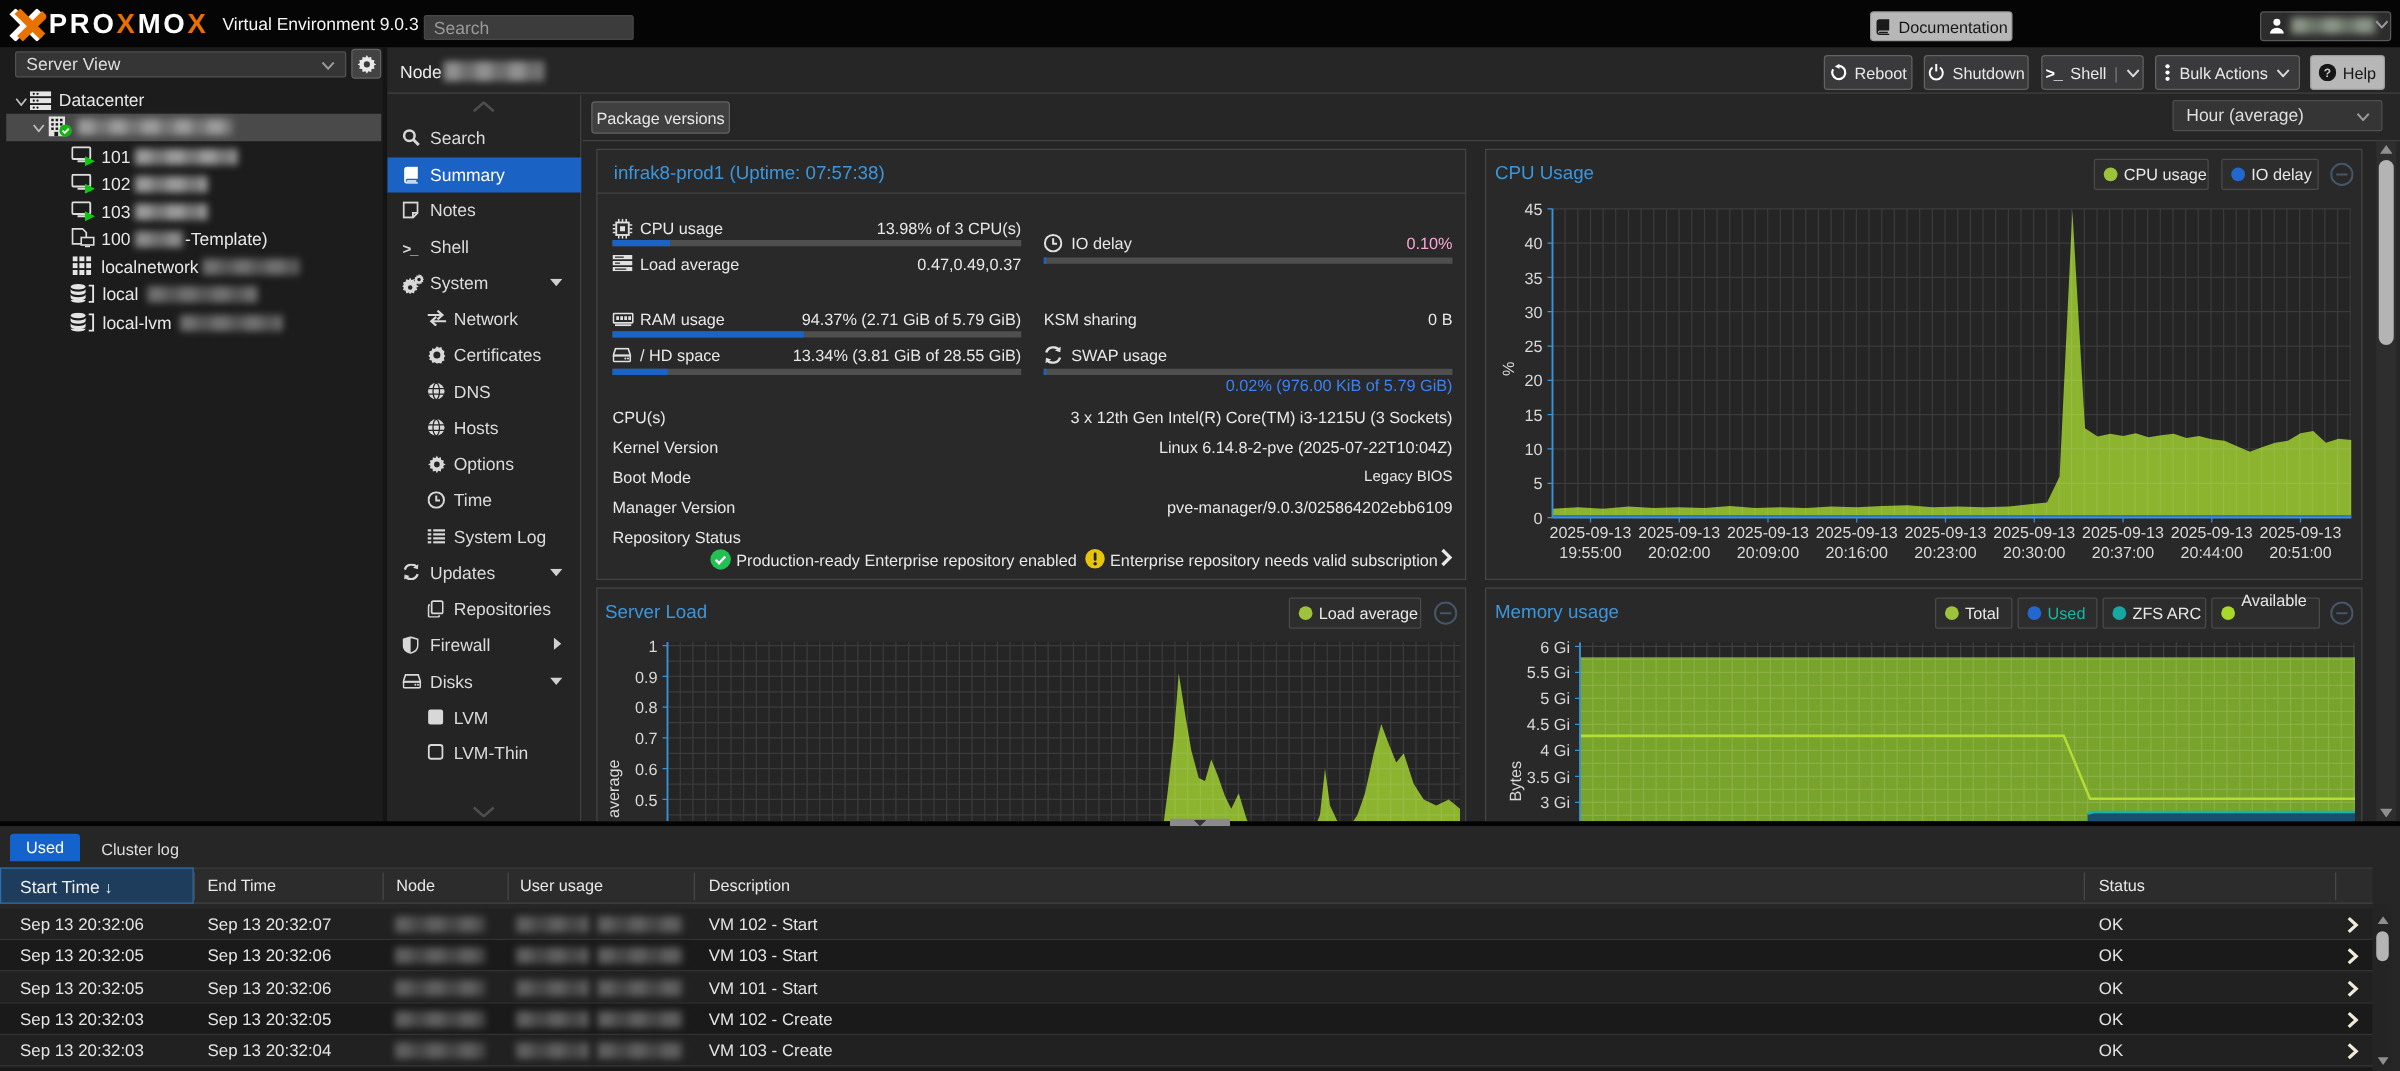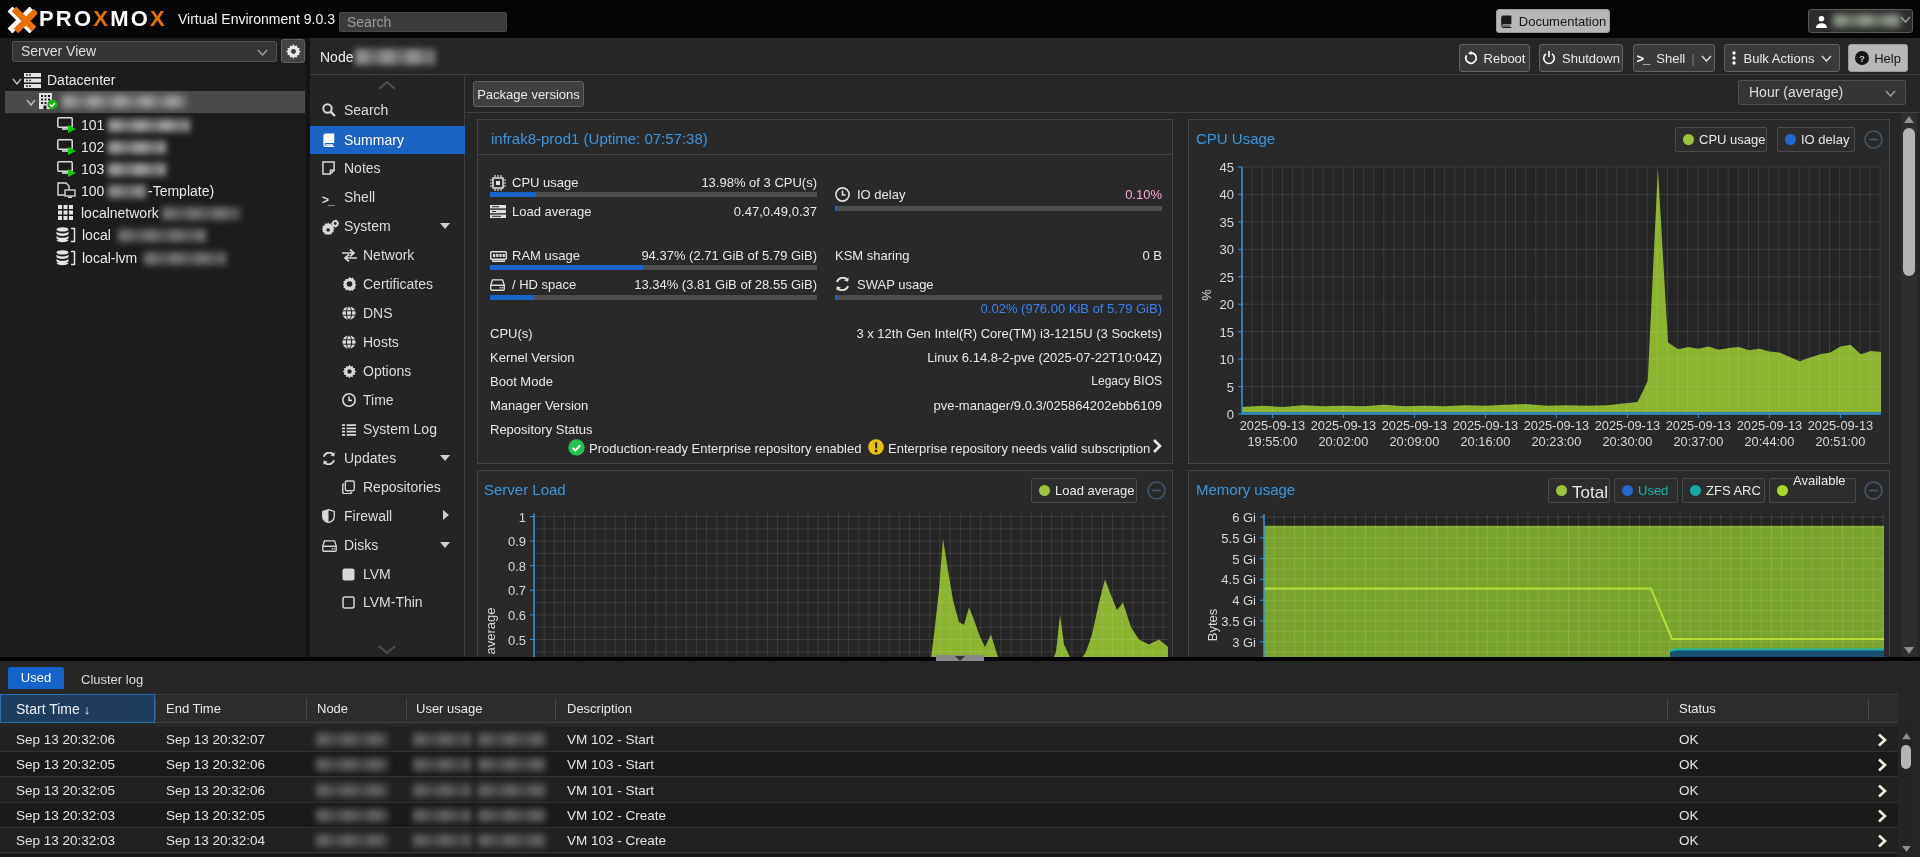--- a/index.html
+++ b/index.html
@@ -498,21 +498,21 @@
     <text x="48" y="90.3" font-size="13" fill="#d8d8d8" text-anchor="end">0.7</text>
     <text x="48" y="114.9" font-size="13" fill="#d8d8d8" text-anchor="end">0.6</text>
     <text x="48" y="139.5" font-size="13" fill="#d8d8d8" text-anchor="end">0.5</text>
     <path d="M52 11.5H56 M52 36.1H56 M52 60.7H56 M52 85.3H56 M52 109.9H56 M52 134.5H56" stroke="#3892d3" stroke-width="1"></path>
     <text x="17" y="126" font-size="13" fill="#d8d8d8" transform="rotate(-90 17 126)" text-anchor="middle">average</text>
   </svg>
 <div class="abs" style="left:1188px;top:470px;width:702px;height:188px;background:#29292a;border:1px solid #454545;"></div>
 <div class="abs txt" style="left:1196px;top:481px;font-size:15px;color:#3c96dc;">Memory usage</div>
 <div class="abs" style="left:1548px;top:478px;width:62px;height:25px;background:#2d2d2e;border:1px solid #4a4a4a;border-radius:2px;"></div>
 <div class="abs" style="left:1556px;top:485px;width:11px;height:11px;border-radius:50%;background:#9dc33c;"></div>
-<div class="abs txt" style="left:1572px;top:483px;font-size:17px;color:#e8e8e8;">Total</div>
+<div class="abs txt" style="left:1572px;top:483px;font-size:13px;color:#e8e8e8;">Total</div>
 <div class="abs" style="left:1614px;top:478px;width:64px;height:25px;background:#2d2d2e;border:1px solid #4a4a4a;border-radius:2px;"></div>
 <div class="abs" style="left:1622px;top:485px;width:11px;height:11px;border-radius:50%;background:#2268cf;"></div>
 <div class="abs txt" style="left:1638px;top:483px;font-size:13px;color:#14b8a6;">Used</div>
 <div class="abs" style="left:1682px;top:478px;width:83px;height:25px;background:#2d2d2e;border:1px solid #4a4a4a;border-radius:2px;"></div>
 <div class="abs" style="left:1690px;top:485px;width:11px;height:11px;border-radius:50%;background:#16a8a2;"></div>
 <div class="abs txt" style="left:1706px;top:483px;font-size:13px;color:#e8e8e8;">ZFS ARC</div>
 <div class="abs" style="left:1769px;top:478px;width:87px;height:25px;background:#2d2d2e;border:1px solid #4a4a4a;border-radius:2px;"></div>
 <div class="abs" style="left:1777px;top:485px;width:11px;height:11px;border-radius:50%;background:#a8d82a;"></div>
 <div class="abs txt" style="left:1793px;top:473px;font-size:13px;color:#e8e8e8;">Available</div>
 <svg class="abs" style="left:1864px;top:481px;" width="19" height="19" viewBox="0 0 19 19">

